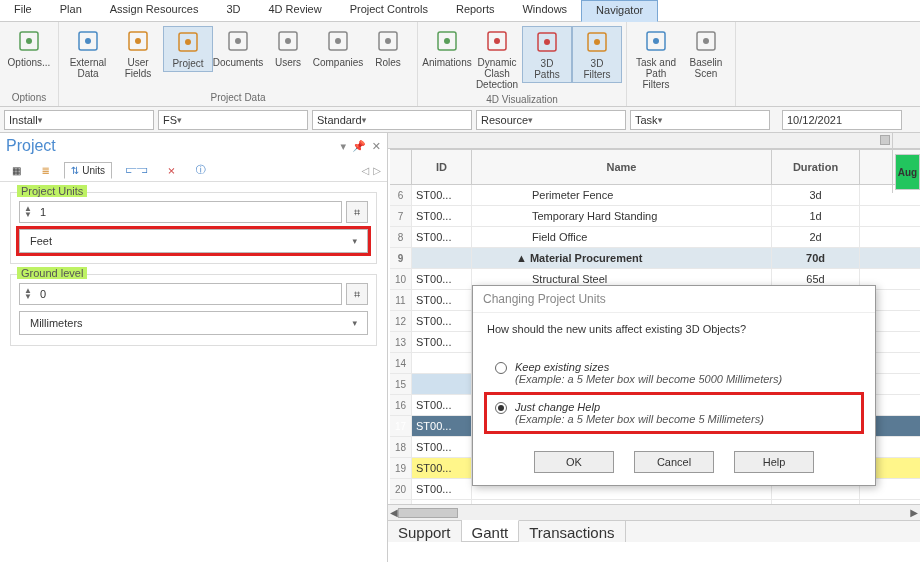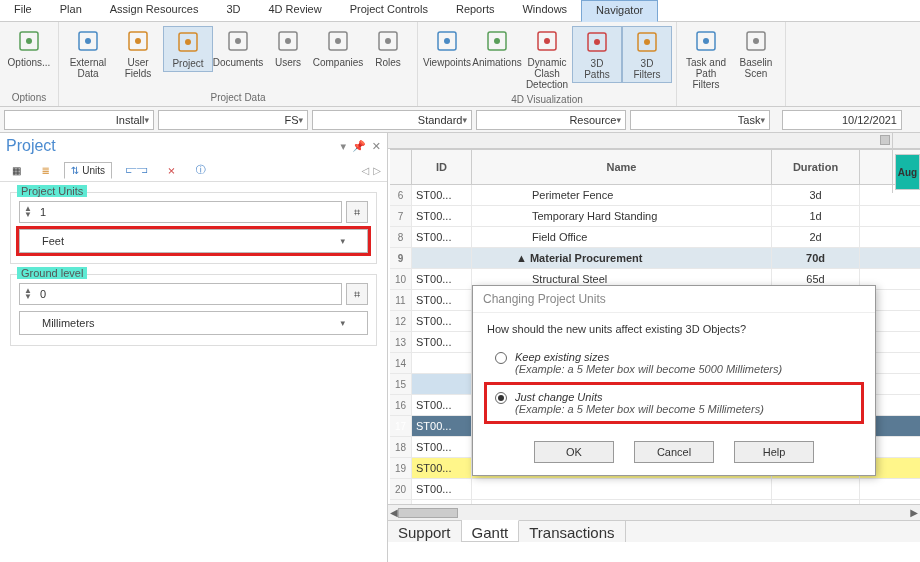--- a/index.html
+++ b/index.html
@@ -14,38 +14,38 @@
 .ribbon { display: flex; background: #f5f5f5; border-bottom: 1px solid #ccc; height: 85px; }
 .group { display: flex; flex-direction: column; align-items: center; padding: 0 4px; border-right: 1px solid #ddd; }
 .group-items { display: flex; flex: 1; align-items: flex-start; padding-top: 4px; }
 .rbtn { display: flex; flex-direction: column; align-items: center; width: 50px; padding: 2px 2px; cursor: pointer; text-align: center; font-size: 10px; line-height: 11px; color: #4a4a4a; }
 .rbtn.sel { background: #d8e6f2; border: 1px solid #9cb8d4; }
 .rbtn .ic { width: 26px; height: 26px; margin-bottom: 3px; display: flex; align-items: center; justify-content: center; }
 .group-label { font-size: 10px; color: #6a6a6a; padding: 2px 0 3px; }
 
 
 .toolbars { display: flex; gap: 4px; padding: 3px 4px; background: #f5f5f5; border-bottom: 1px solid #ccc; height: 26px; }
-.tb-select { height: 20px; border: 1px solid #bbb; background: #fff; display: flex; align-items: center; justify-content: flex-end; padding: 0 4px; font-size: 11px; }
+.tb-select { height: 20px; border: 1px solid #bbb; background: #fff; display: flex; align-items: center; justify-content: flex-start; padding: 0 4px; font-size: 11px; }
 .chev { font-size: 9px; color: #666; }
 
 
 .leftpanel { position: absolute; left: 0; top: 133px; width: 388px; bottom: 0; border-right: 1px solid #ccc; background: #fff; }
 .panel-title { display: flex; align-items: center; justify-content: space-between; padding: 4px 6px; color: #4b8bd0; font-size: 16px; }
 .panel-tools { display: flex; gap: 6px; color: #888; font-size: 11px; }
 .lp-tabs { display: flex; align-items: center; padding: 2px 6px; border-bottom: 1px solid #ddd; gap: 8px; }
 .lp-tab { padding: 2px 6px; font-size: 10px; display: flex; align-items: center; gap: 3px; }
 .lp-tab.active { border: 1px solid #bbb; border-bottom: 1px solid #fff; background: #fff; }
 .lp-nav { margin-left: auto; display: flex; gap: 4px; color: #999; font-size: 10px; }
 .fieldset { margin: 10px 10px; border: 1px solid #ddd; padding: 8px 8px 10px; position: relative; }
-.fieldset .legend { position: absolute; top: -8px; left: 6px; background: #5eead4; padding: 0 4px; font-size: 11px; color: #555; }
+.fieldset .legend { position: absolute; top: -8px; left: 6px; background: #bef264; padding: 0 4px; font-size: 11px; color: #555; }
 .row { display: flex; gap: 4px; margin-bottom: 6px; }
 .numbox { flex: 1; height: 22px; border: 1px solid #bbb; display: flex; align-items: center; padding: 0 4px; justify-content: space-between; }
 .spin { width: 12px; color: #666; font-size: 8px; line-height: 6px; }
 .calbtn { width: 22px; height: 22px; border: 1px solid #bbb; background: #f5f5f5; display: flex; align-items: center; justify-content: center; font-size: 11px; }
-.dd { height: 24px; border: 1px solid #bbb; display: flex; align-items: center; justify-content: space-between; padding: 0 22px; }
+.dd { height: 24px; border: 1px solid #bbb; display: flex; align-items: center; justify-content: space-between; padding: 0 10px; }
 .hlred { outline: 3px solid #e02020; }
 
 
 .gridwrap { position: absolute; left: 388px; top: 133px; right: 0; bottom: 20px; display: flex; flex-direction: column; }
 .grid { flex: 1; overflow: hidden; position: relative; padding-left: 2px; }
 .gridhead { display: flex; background: #f7f7f7; border-top: 1px solid #ccc; border-bottom: 1px solid #ccc; height: 36px; }
 .gh { border-right: 1px solid #ccc; display: flex; align-items: center; justify-content: center; font-weight: 600; font-size: 11px; color: #555; }
 .gridrow { display: flex; height: 21px; border-bottom: 1px solid #e8e8e8; align-items: center; }
 .gc { border-right: 1px solid #e8e8e8; height: 100%; display: flex; align-items: center; padding: 0 4px; font-size: 11px; }
 .gc.num { justify-content: center; color: #777; background: #f7f7f7; font-size: 10px; }
@@ -64,21 +64,21 @@
 .dialog { position: absolute; left: 472px; top: 285px; width: 404px; background: #fff; border: 1px solid #999; box-shadow: 2px 2px 8px rgba(0,0,0,0.25); }
 .dlg-title { padding: 6px 10px; color: #888; font-size: 12px; border-bottom: 1px solid #eee; }
 .dlg-body { padding: 10px 14px; font-size: 11px; color: #333; }
 .opt { display: flex; align-items: flex-start; gap: 8px; padding: 6px 8px; font-style: italic; }
 .radio { width: 12px; height: 12px; border: 1px solid #666; border-radius: 50%; margin-top: 1px; position: relative; flex-shrink: 0; }
 .radio.sel::after { content:''; position:absolute; left:2px; top:2px; width:6px; height:6px; background:#333; border-radius:50%; }
 .dlg-btns { display: flex; gap: 20px; justify-content: center; padding: 10px 0 12px; }
 .dbtn { width: 80px; height: 22px; border: 1px solid #999; background: #eee; display: flex; align-items: center; justify-content: center; cursor: pointer; }
 
 .rightstrip { position:absolute; right:0; top:133px; width:28px; height:60px; border-left:1px solid #ccc; }
-.rightstrip .tab { height:36px; border:1px solid #ccc; display:flex; align-items:center; justify-content:center; font-size:10px; font-weight:600; background:#14b8a6; margin:21px 0 0 2px; }
+.rightstrip .tab { height:36px; border:1px solid #ccc; display:flex; align-items:center; justify-content:center; font-size:10px; font-weight:600; background:#22c55e; margin:21px 0 0 2px; }
 </style>
 </head>
 <body>
 
 <div class="menubar" id="menubar">
     <div class="item">File</div>
     <div class="item">Plan</div>
     <div class="item">Assign Resources</div>
     <div class="item">3D</div>
     <div class="item">4D Review</div>
@@ -166,29 +166,20 @@
               <circle cx="12" cy="12" r="3" fill="#888"></circle>
             </svg>
           </div>
           <div>Roles</div>
         </div>
       </div>
       <div class="group-label">Project Data</div>
     </div>
     <div class="group">
       <div class="group-items">
-        <div class="rbtn">
-          <div class="ic">
-            <svg width="24" height="24">
-              <rect x="3" y="3" width="18" height="18" rx="2" fill="none" stroke="#4a8ac4" stroke-width="1.5"></rect>
-              <circle cx="12" cy="12" r="3" fill="#4a8ac4"></circle>
-            </svg>
-          </div>
-          <div>Viewpoints</div>
-        </div>
         <div class="rbtn">
           <div class="ic">
             <svg width="24" height="24">
               <rect x="3" y="3" width="18" height="18" rx="2" fill="none" stroke="#5a9e5a" stroke-width="1.5"></rect>
               <circle cx="12" cy="12" r="3" fill="#5a9e5a"></circle>
             </svg>
           </div>
           <div>Animations</div>
         </div>
         <div class="rbtn">
@@ -454,32 +445,32 @@
     </div>
 </div>
 
 <div class="rightstrip">
   <div class="tab">Aug</div>
 </div>
 
 <div class="dialog">
   <div class="dlg-title">Changing Project Units</div>
   <div class="dlg-body">
-    <div style="margin-bottom:10px">How should the new units affect existing 3D Objects?</div>
+    <div style="margin-bottom:20px">How should the new units affect existing 3D Objects?</div>
     <div class="opt">
       <div class="radio"></div>
       <div>
         <div>Keep existing sizes</div>
         <div style="color:#555">(Example: a 5 Meter box will become 5000 Millimeters)</div>
       </div>
     </div>
     <div class="opt hlred" style="margin-top:4px;">
       <div class="radio sel"></div>
       <div>
-        <div>Just change Units</div>
+        <div>Just change Help</div>
         <div style="color:#555">(Example: a 5 Meter box will become 5 Millimeters)</div>
       </div>
     </div>
   </div>
   <div class="dlg-btns">
     <div class="dbtn">OK</div>
     <div class="dbtn">Cancel</div>
     <div class="dbtn">Help</div>
   </div>
 </div>

